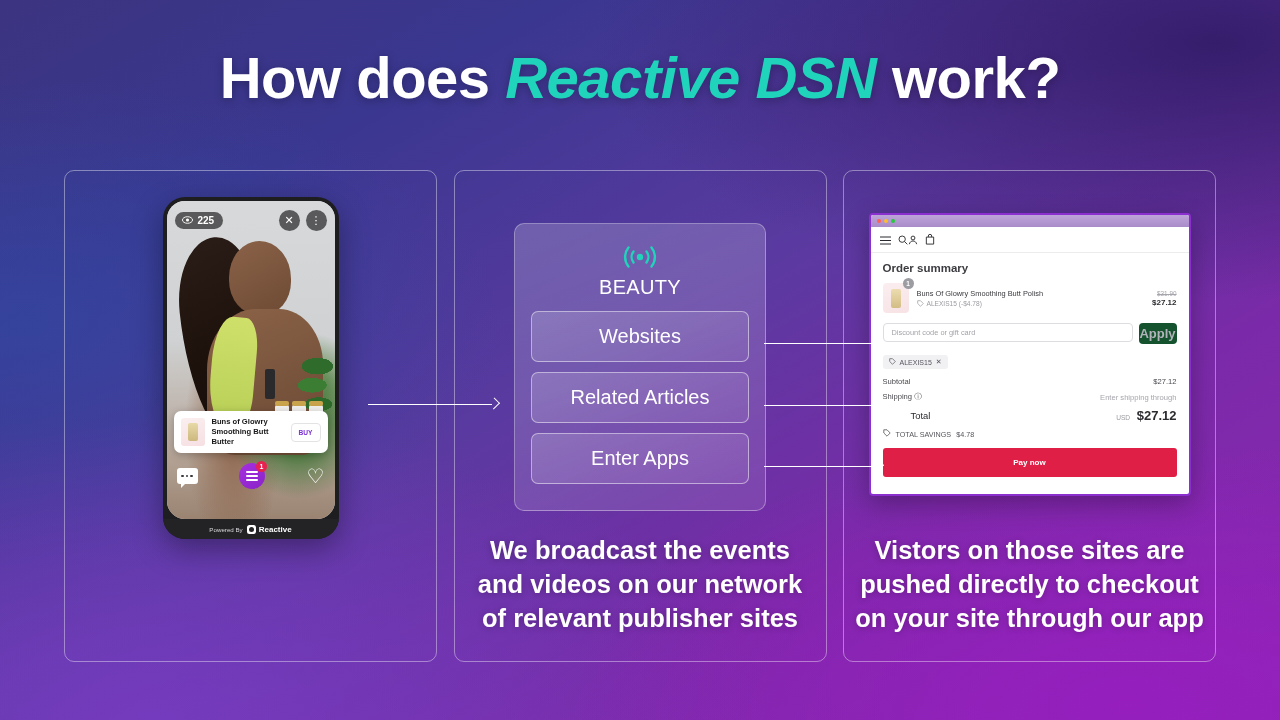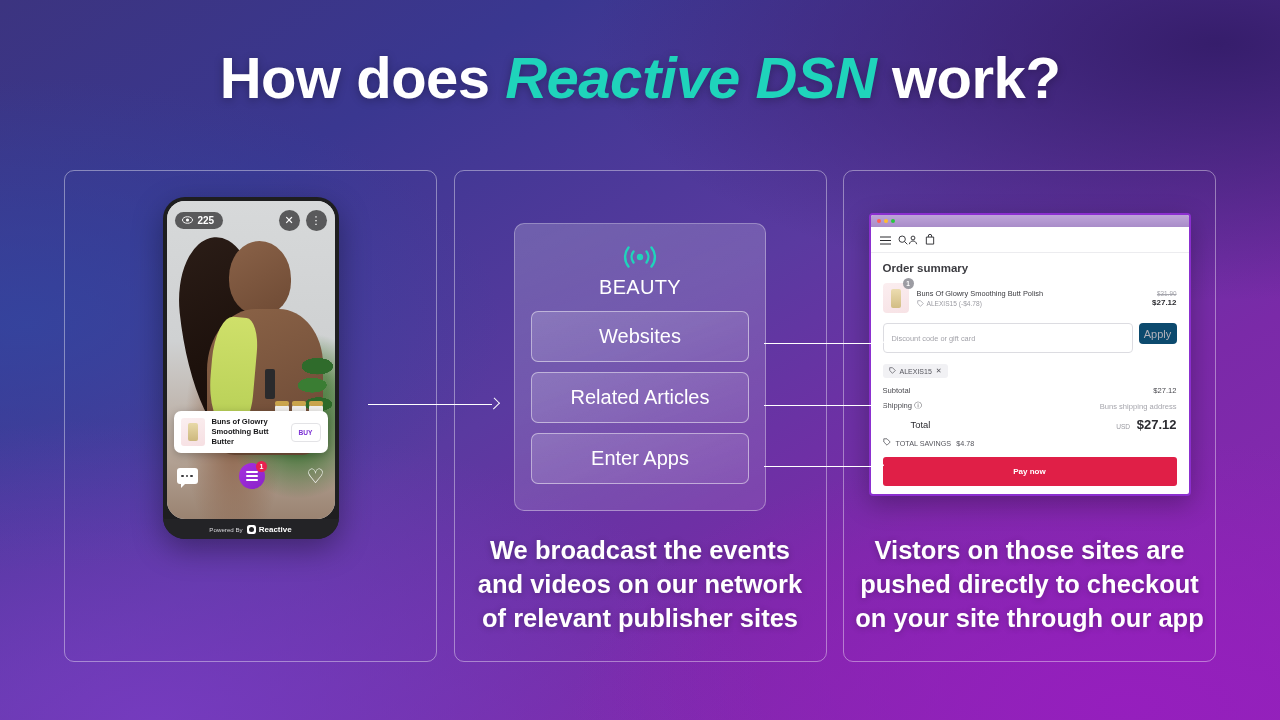--- a/index.html
+++ b/index.html
@@ -170,22 +170,22 @@
   .li-thumb { width:26px; height:30px; border-radius:4px; background:linear-gradient(160deg,#fbeef0,#f7e2e5); position:relative; flex:none; }
   .li-thumb::after { content:""; position:absolute; left:8px; top:6px; width:10px; height:19px; background:linear-gradient(180deg,#ecdcb0,#d2bd84); border-radius:2px; }
   .qty-badge { position:absolute; top:-5px; right:-5px; width:11px; height:11px; border-radius:50%; background:#9c9ca3; color:#fff; font-size:6.5px; display:flex; align-items:center; justify-content:center; font-weight:bold; }
   .li-info { flex:1; }
   .li-name { font-size:7.4px; color:#3a3a3f; }
   .li-disc { font-size:6.6px; color:#9a9aa1; display:flex; align-items:center; gap:3px; margin-top:2px; }
   .li-price { text-align:right; }
   .li-was { font-size:6.4px; color:#a6a6ad; text-decoration:line-through; }
   .li-now { font-size:8px; font-weight:bold; color:#2c2c31; margin-top:1px; }
   .disc-row { display:flex; gap:6px; margin-bottom:7px; }
-  .disc-input { flex:1; height:30px; border:1px solid #dcdce1; border-radius:4px; display:flex; align-items:center; padding:4px 8px; font-size:7.4px; color:#a3a3aa; }
-  .apply-btn { width:38px; height:21px; border-radius:4px; background:#0c4a6e; color:#b2b2ba; font-size:11px; display:flex; align-items:center; justify-content:center; }
+  .disc-input { flex:1; height:19px; border:1px solid #dcdce1; border-radius:4px; display:flex; align-items:center; padding:4px 8px; font-size:7.4px; color:#a3a3aa; }
+  .apply-btn { width:38px; height:21px; border-radius:4px; background:#14532d; color:#b2b2ba; font-size:13px; display:flex; align-items:center; justify-content:center;font-weight:bold; }
   .chip { display:inline-flex; align-items:center; gap:4px; background:#f1f1f4; border-radius:3px; padding:3px 6px; font-size:7px; color:#55555c; margin-bottom:8px; }
   .tot-row { display:flex; justify-content:space-between; align-items:center; font-size:7.6px; color:#4a4a50; margin-bottom:6px; }
   .tot-row .muted { color:#a6a6ad; }
   .tot-row.total { font-size:9.4px; color:#2b2b30;margin-left:28px; }
   .tot-row.total .amt { font-size:13px; font-weight:bold; }
   .tot-row.total .usd { font-size:6.6px; color:#9a9aa1; margin-right:4px; }
   .savings { display:flex; align-items:center; gap:5px; font-size:7.2px; color:#55555c; margin-bottom:9px; }
   .pay-btn { height:29px; border-radius:3px; background:#e01f47; color:#fff; font-size:8px; font-weight:bold; display:flex; align-items:center; justify-content:center; }
 
   
@@ -361,21 +361,21 @@
 
         <div class="tot-row">
           <span>Subtotal</span>
           <span>$27.12</span>
         </div>
         <div class="tot-row">
           <span>
             <span>Shipping</span>
             <span>ⓘ</span>
           </span>
-          <span class="muted">Buns shipping address</span>
+          <span class="muted">Enter shipping through</span>
         </div>
         <div class="tot-row total">
           <span>Total</span>
           <span>
             <span class="usd">USD</span>
             <span class="amt">$27.12</span>
           </span>
         </div>
 
         <div class="savings">

